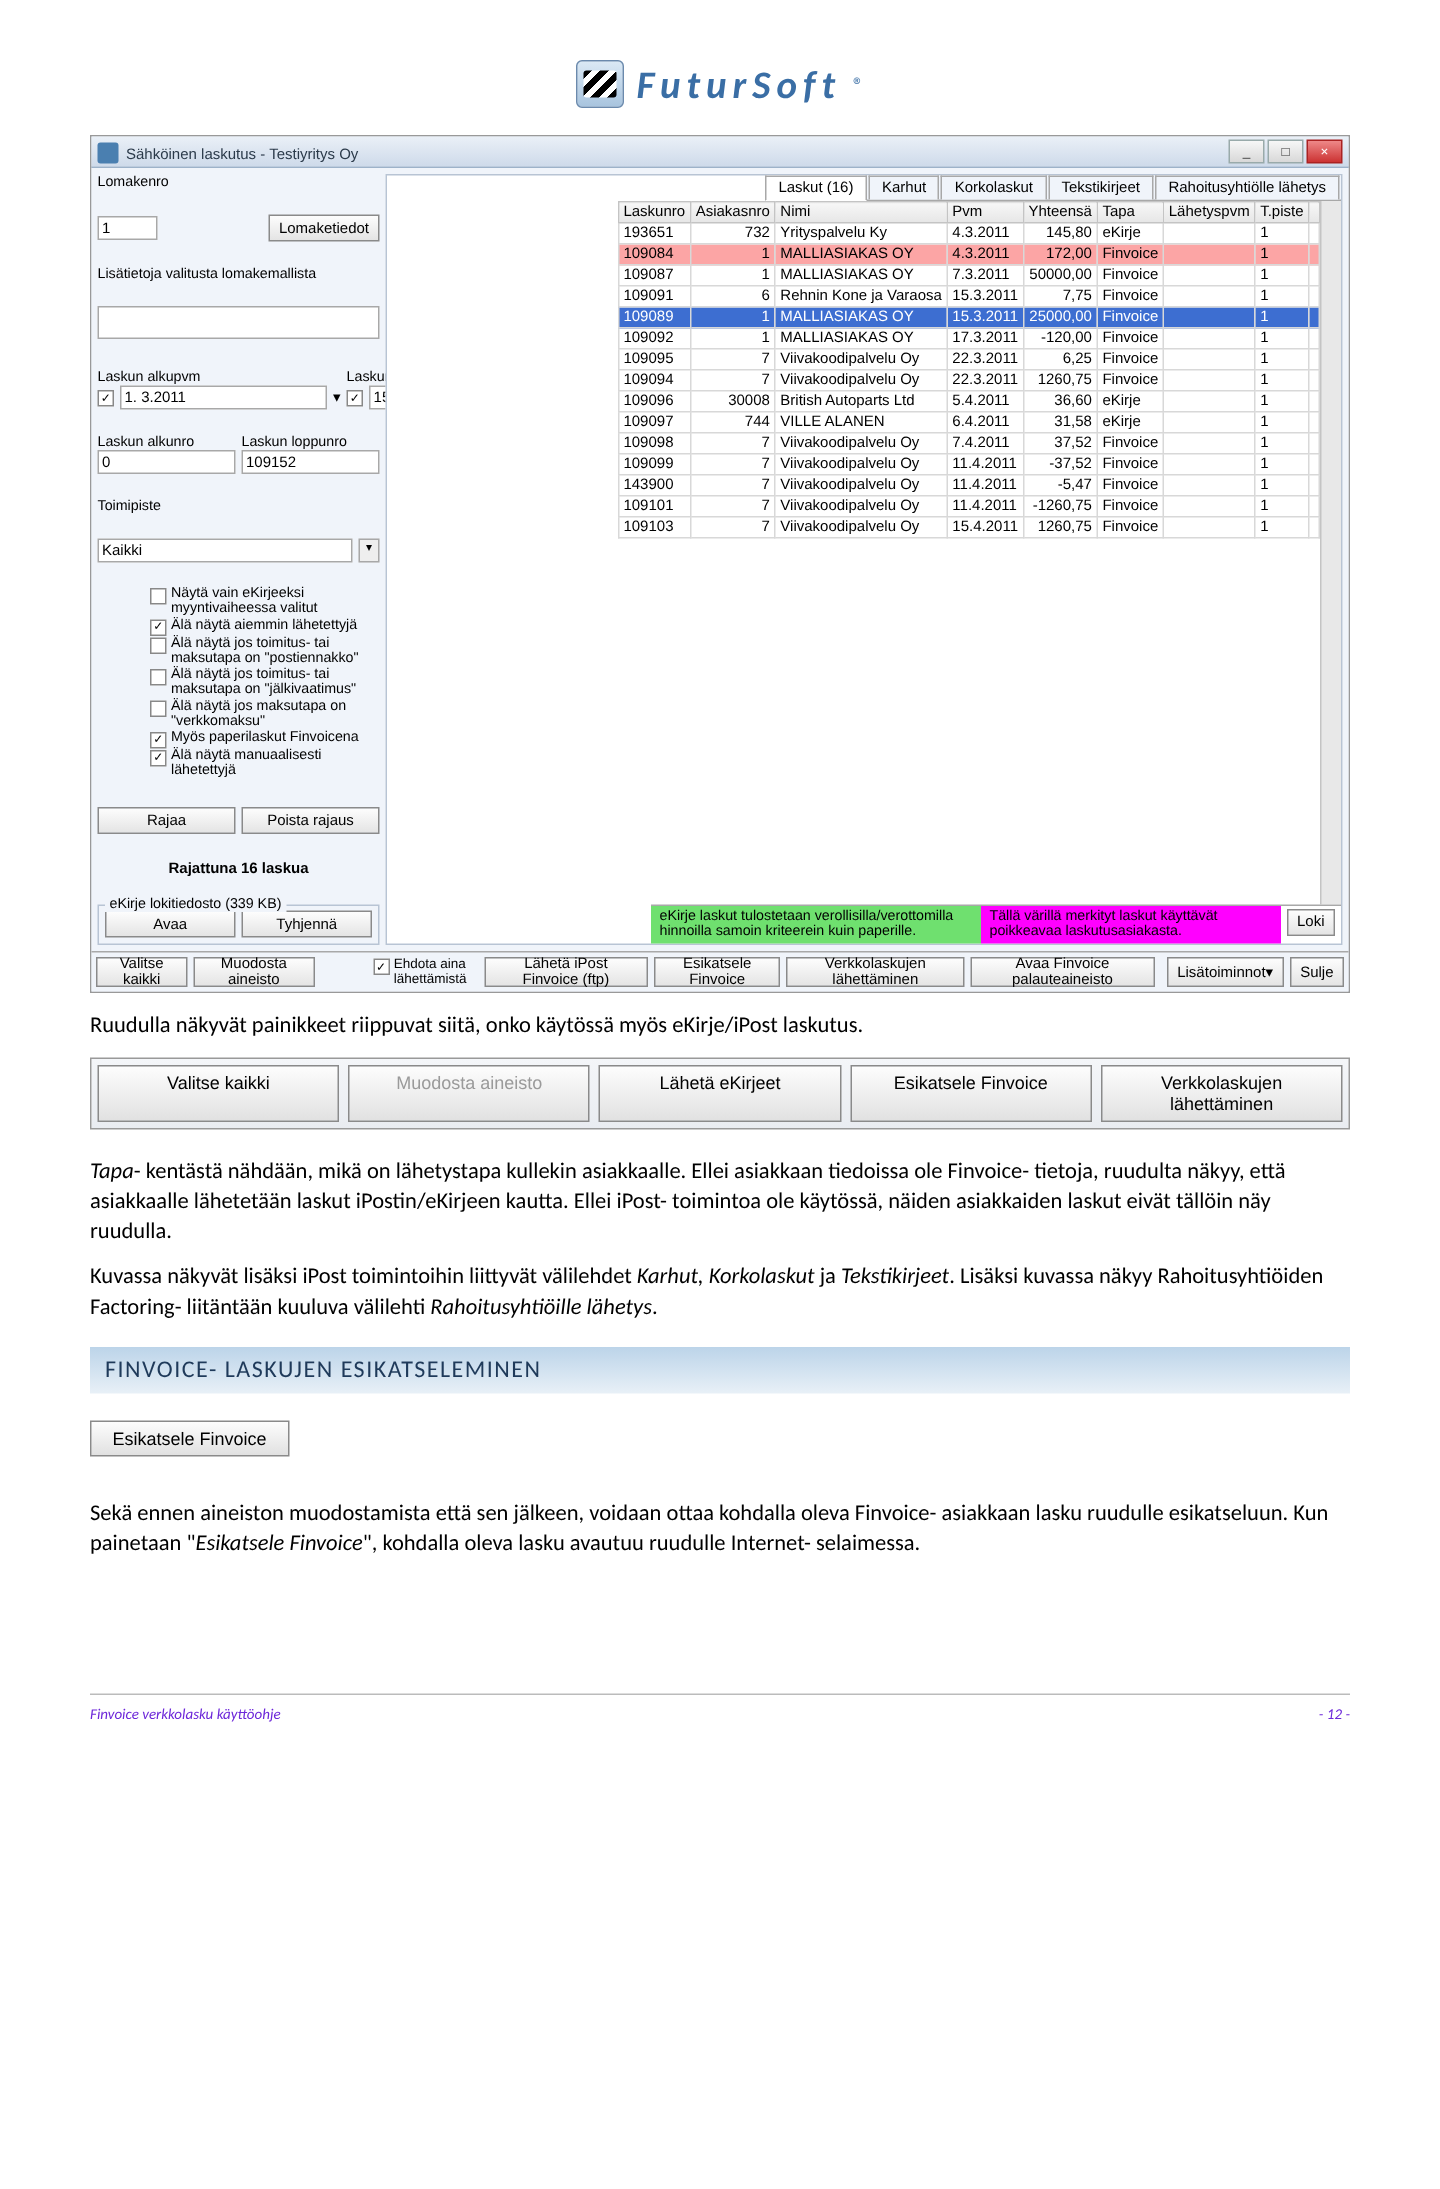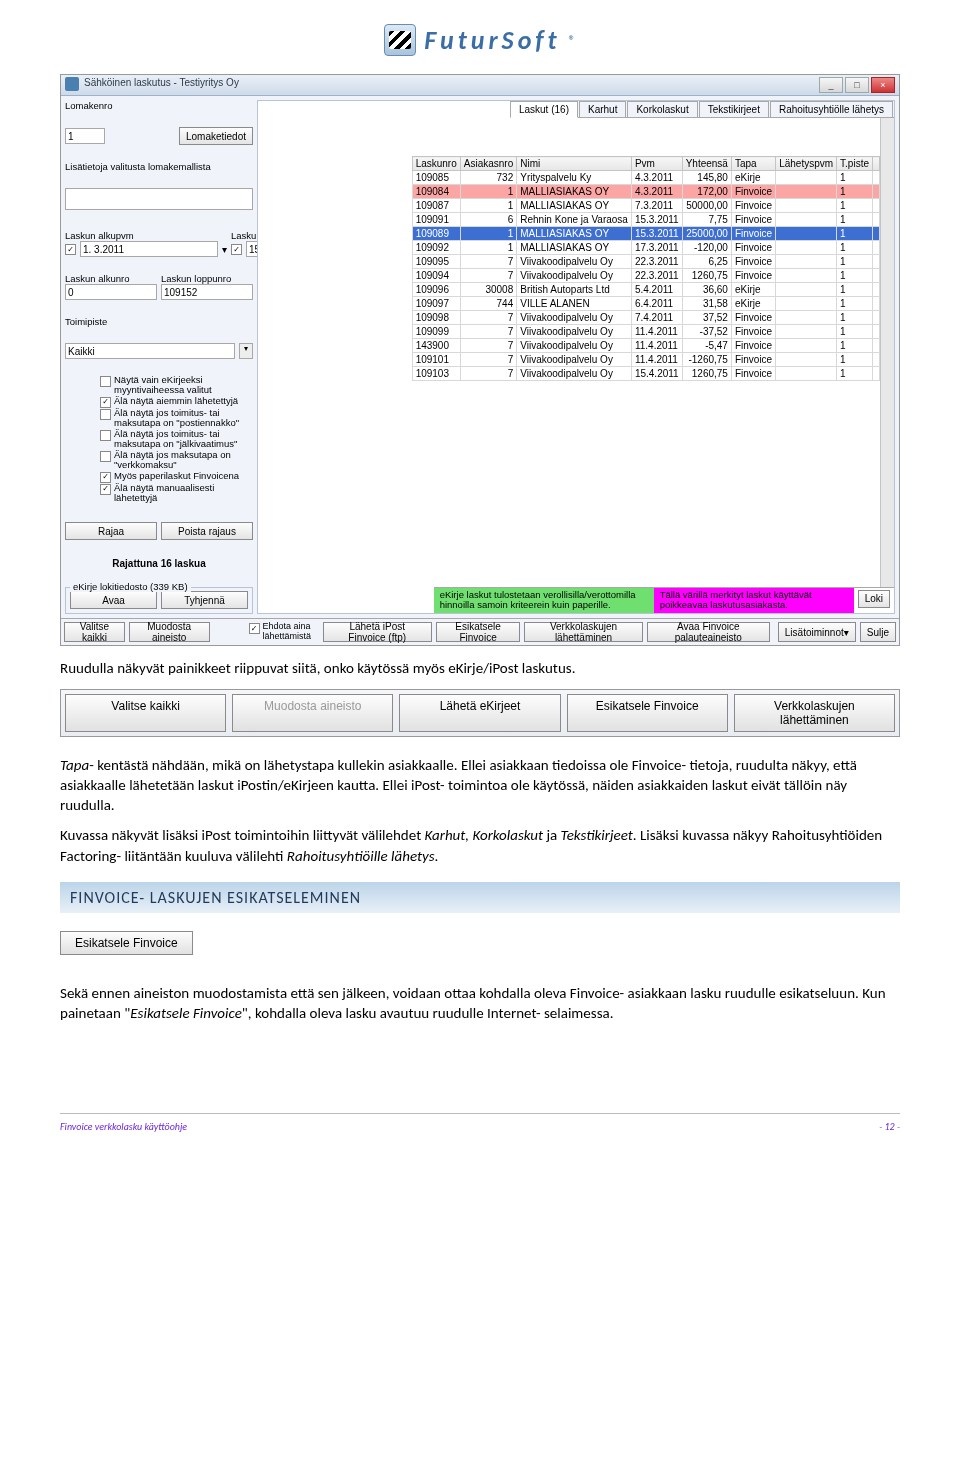--- a/index.html
+++ b/index.html
@@ -1,45 +1,45 @@
 <!DOCTYPE html>
 <html><head>
 <meta charset="utf-8">
 <style>
   * { box-sizing: border-box; margin: 0; padding: 0; }
   body { font-family: Calibri, Arial, sans-serif; background: #fff; width: 960px; font-size: 13px; color: #000; }
-  .page { padding: 24px 60px 20px 60px; }
+  .page { padding: 40px 60px 20px 60px; }
   .logo-area { text-align: center; margin-bottom: 18px; }
   .logo-box { display: inline-flex; align-items: center; gap: 8px; }
   .logo-icon { width: 32px; height: 32px; background: linear-gradient(#dbe9f5,#a8c4de); border: 1px solid #6b8aad; display: inline-flex; align-items: center; justify-content: center; border-radius: 4px; }
   .logo-flag { width: 22px; height: 18px; background: repeating-linear-gradient(135deg,#000 0 4px,#fff 4px 8px); border-radius: 2px; }
   .logo-text { font-size: 26px; font-weight: bold; font-style: italic; color: #3a6ea5; letter-spacing: 4px; }
   .logo-reg { font-size: 14px; vertical-align: super; color: #3a6ea5; }
   .screenshot-frame { border: 1px solid #999; background: #e9eef5; font-family: Tahoma, Arial, sans-serif; font-size: 10px; color: #000; margin-bottom: 12px; }
-  .titlebar { background: linear-gradient(#eaf0f7,#cedaea); display: flex; align-items: flex-start; padding: 2px 4px; border-bottom: 1px solid #9db2c9; }
+  .titlebar { background: linear-gradient(#eaf0f7,#cedaea); display: flex; align-items: flex-end; padding: 2px 4px; border-bottom: 1px solid #9db2c9; }
   .titlebar-ico { width: 14px; height: 14px; background: #4a7fb0; margin-right: 5px; border-radius: 2px; }
   .titlebar-txt { flex: 1; color: #2b3a4a; }
   .winbtns { display: flex; gap: 2px; }
   .winbtn { width: 24px; height: 16px; background: linear-gradient(#f7f7f7,#d8d8d8); border: 1px solid #9aa; font-size: 9px; display:flex; align-items:center; justify-content:center; color:#333; }
   .winclose { background: linear-gradient(#e88,#c33); color:#fff; border-color:#a22; }
   .app-body { display: flex; padding: 4px; gap: 4px; background:#f0f4fa; }
   .leftpanel { width: 188px; display:flex; flex-direction:column; gap:16px; }
   .lbl { font-size: 9.5px; }
   .fld { background:#fff; border:1px solid #a8a8a8; height:16px; font-size:10px; padding:0 2px; }
   .btn-s { background: linear-gradient(#fdfdfd,#e4e4e4); border:1px solid #8a8a8a; height:18px; font-size:10px; padding:0 6px; display:inline-flex; align-items:center; justify-content:center; }
   .row { display:flex; gap:4px; align-items:center; }
   .cbrow { display:flex; align-items:flex-start; gap:3px; font-size:9.5px; line-height:1.1;margin-left:35px; }
   .cb { width:11px; height:11px; border:1px solid #888; background:#fff; flex-shrink:0; margin-top:1px; display:flex; align-items:center; justify-content:center; font-size:8px; }
   .groupbox { border:1px solid #b8c4d4; padding:3px 4px 4px 4px; margin-top:2px; position:relative; }
   .groupbox-label { position:absolute; top:-7px; left:4px; background:#f0f4fa; padding:0 3px; font-size:9.5px; }
   .rightpanel { flex:1; display:flex; flex-direction:column; border:1px solid #b8c4d4; background:#fff;align-items:flex-end; }
   .tabs { display:flex; border-bottom:1px solid #a8a8a8; background:#f0f4fa; }
   .tab { padding:2px 8px; border:1px solid #a8a8a8; border-bottom:none; background:#f0f4fa; margin-right:1px; font-size:10px; }
   .tab-active { background:#fff; font-weight:normal; border-bottom:1px solid #fff; margin-bottom:-1px; }
-  .grid { flex:1; overflow:auto; background:#fff;margin-top:38px; }
+  .grid { flex:1; overflow:auto; background:#fff; }
   table.datagrid { border-collapse:collapse; width:100%; font-size:10px; }
   table.datagrid th { background:linear-gradient(#f7f7f7,#e6e6e6); border:1px solid #c4c4c4; padding:1px 3px; text-align:left; font-weight:normal; position:sticky; top:0; }
   table.datagrid td { border:1px solid #d8d8d8; padding:1px 3px; white-space:nowrap; }
   tr.row-magenta td { background:#fca5a5; color:#000; }
   tr.row-sel td { background:#3d6ed1; color:#fff; }
   .scrollhint { width:14px; background:#e8e8e8; border-left:1px solid #c4c4c4; }
   .legendbar { display:flex; align-items:stretch; border-top:1px solid #a8a8a8; }
   .legbox { flex:0 0 auto; padding:2px 6px; font-size:9.5px; line-height:1.15; }
   .leg-green { background:#6fe06f; }
   .leg-magenta { background:#ff00ff; }
@@ -186,21 +186,21 @@
                     <th>Pvm</th>
                     <th>Yhteensä</th>
                     <th>Tapa</th>
                     <th>Lähetyspvm</th>
                     <th>T.piste</th>
                     <th></th>
                   </tr>
                 </thead>
               <tbody id="grid-body">
                   <tr>
-                    <td>109085</td>
+                    <td>193651</td>
                     <td class="num-r">732</td>
                     <td>Yrityspalvelu Ky</td>
                     <td>4.3.2011</td>
                     <td class="num-r">145,80</td>
                     <td>eKirje</td>
                     <td></td>
                     <td>1</td>
                     <td></td>
                   </tr>
                   <tr class="row-magenta">

